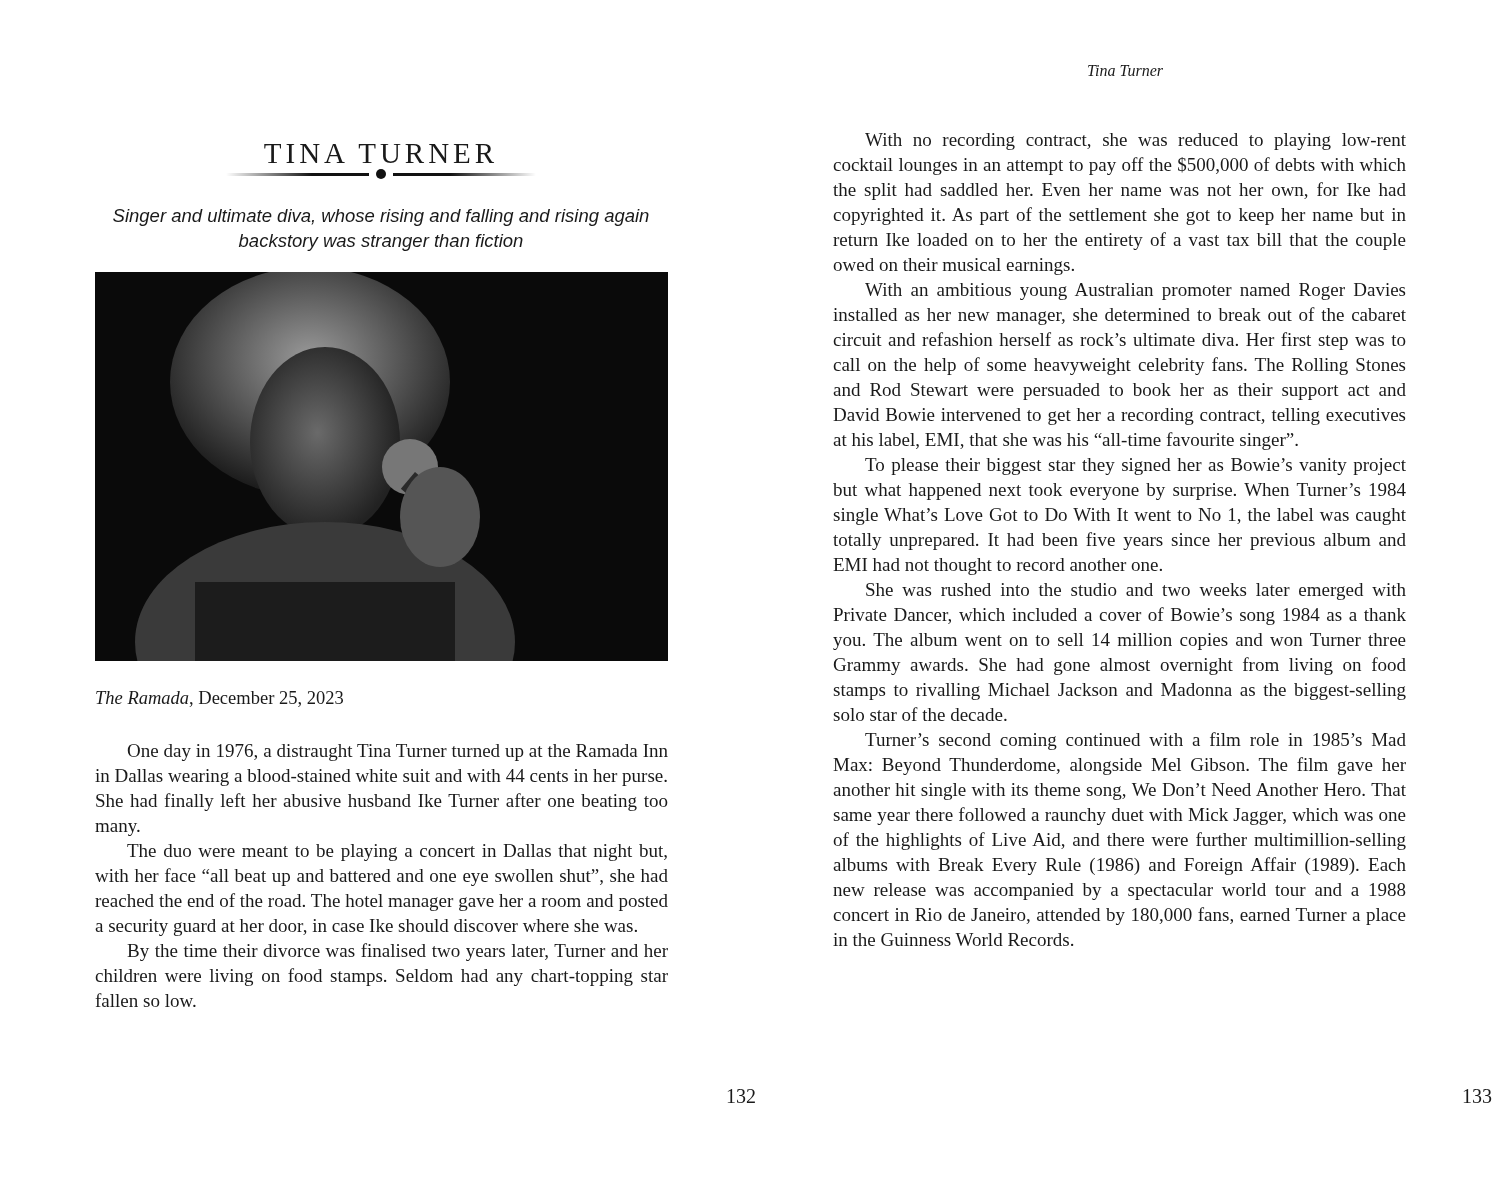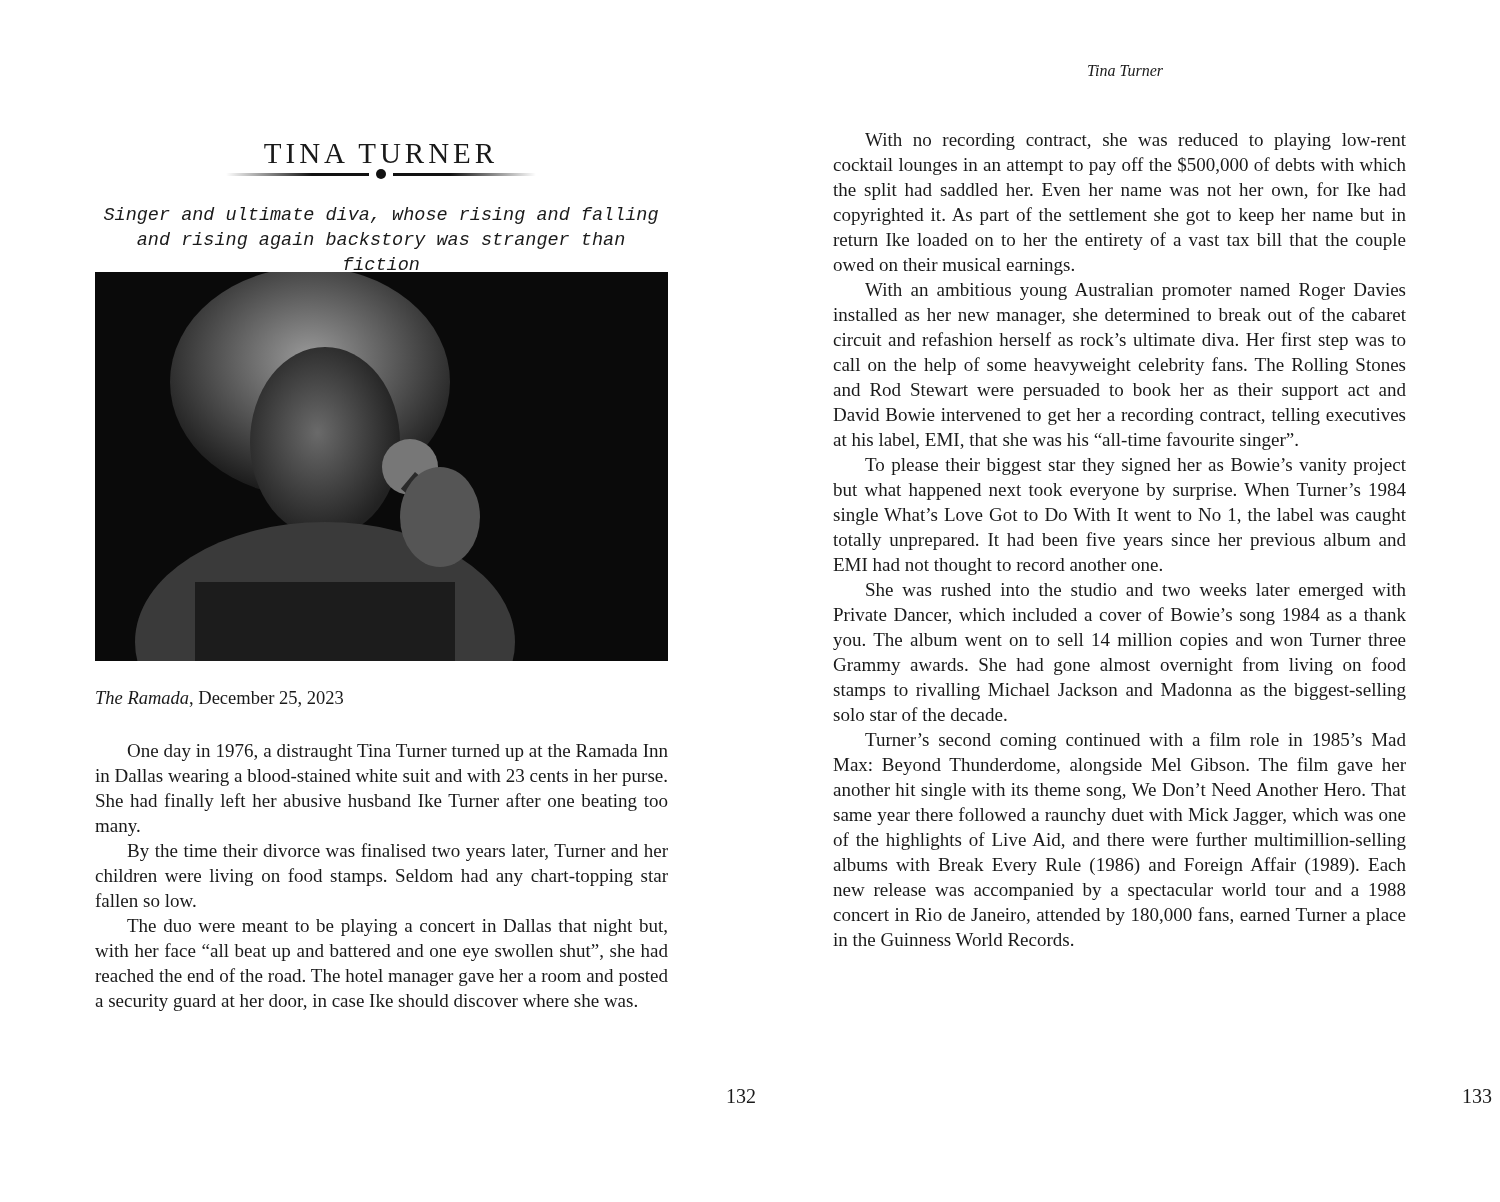--- a/index.html
+++ b/index.html
@@ -6,21 +6,21 @@
   body{width:1500px;height:1202px;position:relative;overflow:hidden;font-family:"DejaVu Serif","Liberation Serif",serif;color:#1a1a1a;}
   .page{position:absolute;top:0;height:946px;}
   .left{left:0;width:750px;}
   .right{left:750px;width:750px;}
   .running-head{position:absolute;top:62px;left:0;width:100%;text-align:center;font-style:italic;font-size:16px;font-family:"Liberation Serif",serif;}
   .chapter-title{position:absolute;top:118px;left:95px;width:572px;text-align:center;font-family:"Liberation Serif",serif;font-size:29px;letter-spacing:4px;font-weight:normal;}
   .ornament{position:absolute;top:168px;left:226px;width:310px;height:14px;}
   .ornament .line-l{position:absolute;left:0;top:5px;width:143px;height:3px;background:linear-gradient(90deg,rgba(0,0,0,0),#111 60%);}
   .ornament .line-r{position:absolute;right:0;top:5px;width:143px;height:3px;background:linear-gradient(270deg,rgba(0,0,0,0),#111 60%);}
   .ornament .dot{position:absolute;left:150px;top:1px;width:10px;height:10px;border-radius:50%;background:#111;}
-  .subtitle{position:absolute;top:203px;left:95px;width:572px;text-align:center;font-style:italic;font-family:Liberation Mono, monospace;font-size:18.5px;line-height:25px;}
+  .subtitle{position:absolute;top:203px;left:95px;width:572px;text-align:center;font-style:italic;font-family:Liberation Sans, sans-serif;font-size:18.5px;line-height:25px;}
   .photo{position:absolute;top:272px;left:95px;width:573px;height:389px;background:#0b0b0b;overflow:hidden;}
   .source{position:absolute;top:688px;left:95px;font-family:"Liberation Serif",serif;font-size:18.5px;}
   .source i{font-style:italic;}
   .body{position:absolute;font-family:Liberation Serif, serif;font-size:19px;line-height:25px;text-align:justify;}
   .left .body{top:738px;left:95px;width:573px;}
   .right .body{top:127px;left:83px;width:573px;}
   .body p{margin:0;text-indent:32px;}
   .folio{position:absolute;top:1085px;width:100%;text-align:right;font-family:"Liberation Serif",serif;font-size:20px;}
   .left .folio{left:6px;}
   .right .folio{left:-8px;}
@@ -53,23 +53,23 @@
       <ellipse cx="230" cy="170" rx="75" ry="95" fill="url(#face)"></ellipse>
       <ellipse cx="230" cy="370" rx="190" ry="120" fill="#3a3a3a"></ellipse>
       <rect x="100" y="310" width="260" height="80" fill="#1c1c1c"></rect>
       <circle cx="315" cy="195" r="28" fill="#777"></circle>
       <rect x="320" y="200" width="60" height="22" transform="rotate(40 320 200)" fill="#2a2a2a"></rect>
       <ellipse cx="345" cy="245" rx="40" ry="50" fill="#555"></ellipse>
     </svg>
   </div>
   <div class="source"><i>The Ramada</i><span>, December 25, 2023</span></div>
   <div class="body">
-    <p>One day in 1976, a distraught Tina Turner turned up at the Ramada Inn in Dallas wearing a blood-stained white suit and with 23 cents in her purse. She had finally left her abusive husband Ike Turner after one beating too many.</p>
+    <p>One day in 1976, a distraught Tina Turner turned up at the Ramada Inn in Dallas wearing a blood-stained white suit and with 44 cents in her purse. She had finally left her abusive husband Ike Turner after one beating too many.</p>
+    <p>The duo were meant to be playing a concert in Dallas that night but, with her face “all beat up and battered and one eye swollen shut”, she had reached the end of the road. The hotel manager gave her a room and posted a security guard at her door, in case Ike should discover where she was.</p>
     <p>By the time their divorce was finalised two years later, Turner and her children were living on food stamps. Seldom had any chart-topping star fallen so low.</p>
-    <p>The duo were meant to be playing a concert in Dallas that night but, with her face “all beat up and battered and one eye swollen shut”, she had reached the end of the road. The hotel manager gave her a room and posted a security guard at her door, in case Ike should discover where she was.</p>
   </div>
   <div class="folio">132</div>
 </div>
 
 <div class="page right">
   <div class="running-head">Tina Turner</div>
   <div class="body">
     <p>With no recording contract, she was reduced to playing low-rent cocktail lounges in an attempt to pay off the $500,000 of debts with which the split had saddled her. Even her name was not her own, for Ike had copyrighted it. As part of the settlement she got to keep her name but in return Ike loaded on to her the entirety of a vast tax bill that the couple owed on their musical earnings.</p>
     <p>With an ambitious young Australian promoter named Roger Davies installed as her new manager, she determined to break out of the cabaret circuit and refashion herself as rock’s ultimate diva. Her first step was to call on the help of some heavyweight celebrity fans. The Rolling Stones and Rod Stewart were persuaded to book her as their support act and David Bowie intervened to get her a recording contract, telling executives at his label, EMI, that she was his “all-time favourite singer”.</p>
     <p>To please their biggest star they signed her as Bowie’s vanity project but what happened next took everyone by surprise. When Turner’s 1984 single What’s Love Got to Do With It went to No 1, the label was caught totally unprepared. It had been five years since her previous album and EMI had not thought to record another one.</p>

